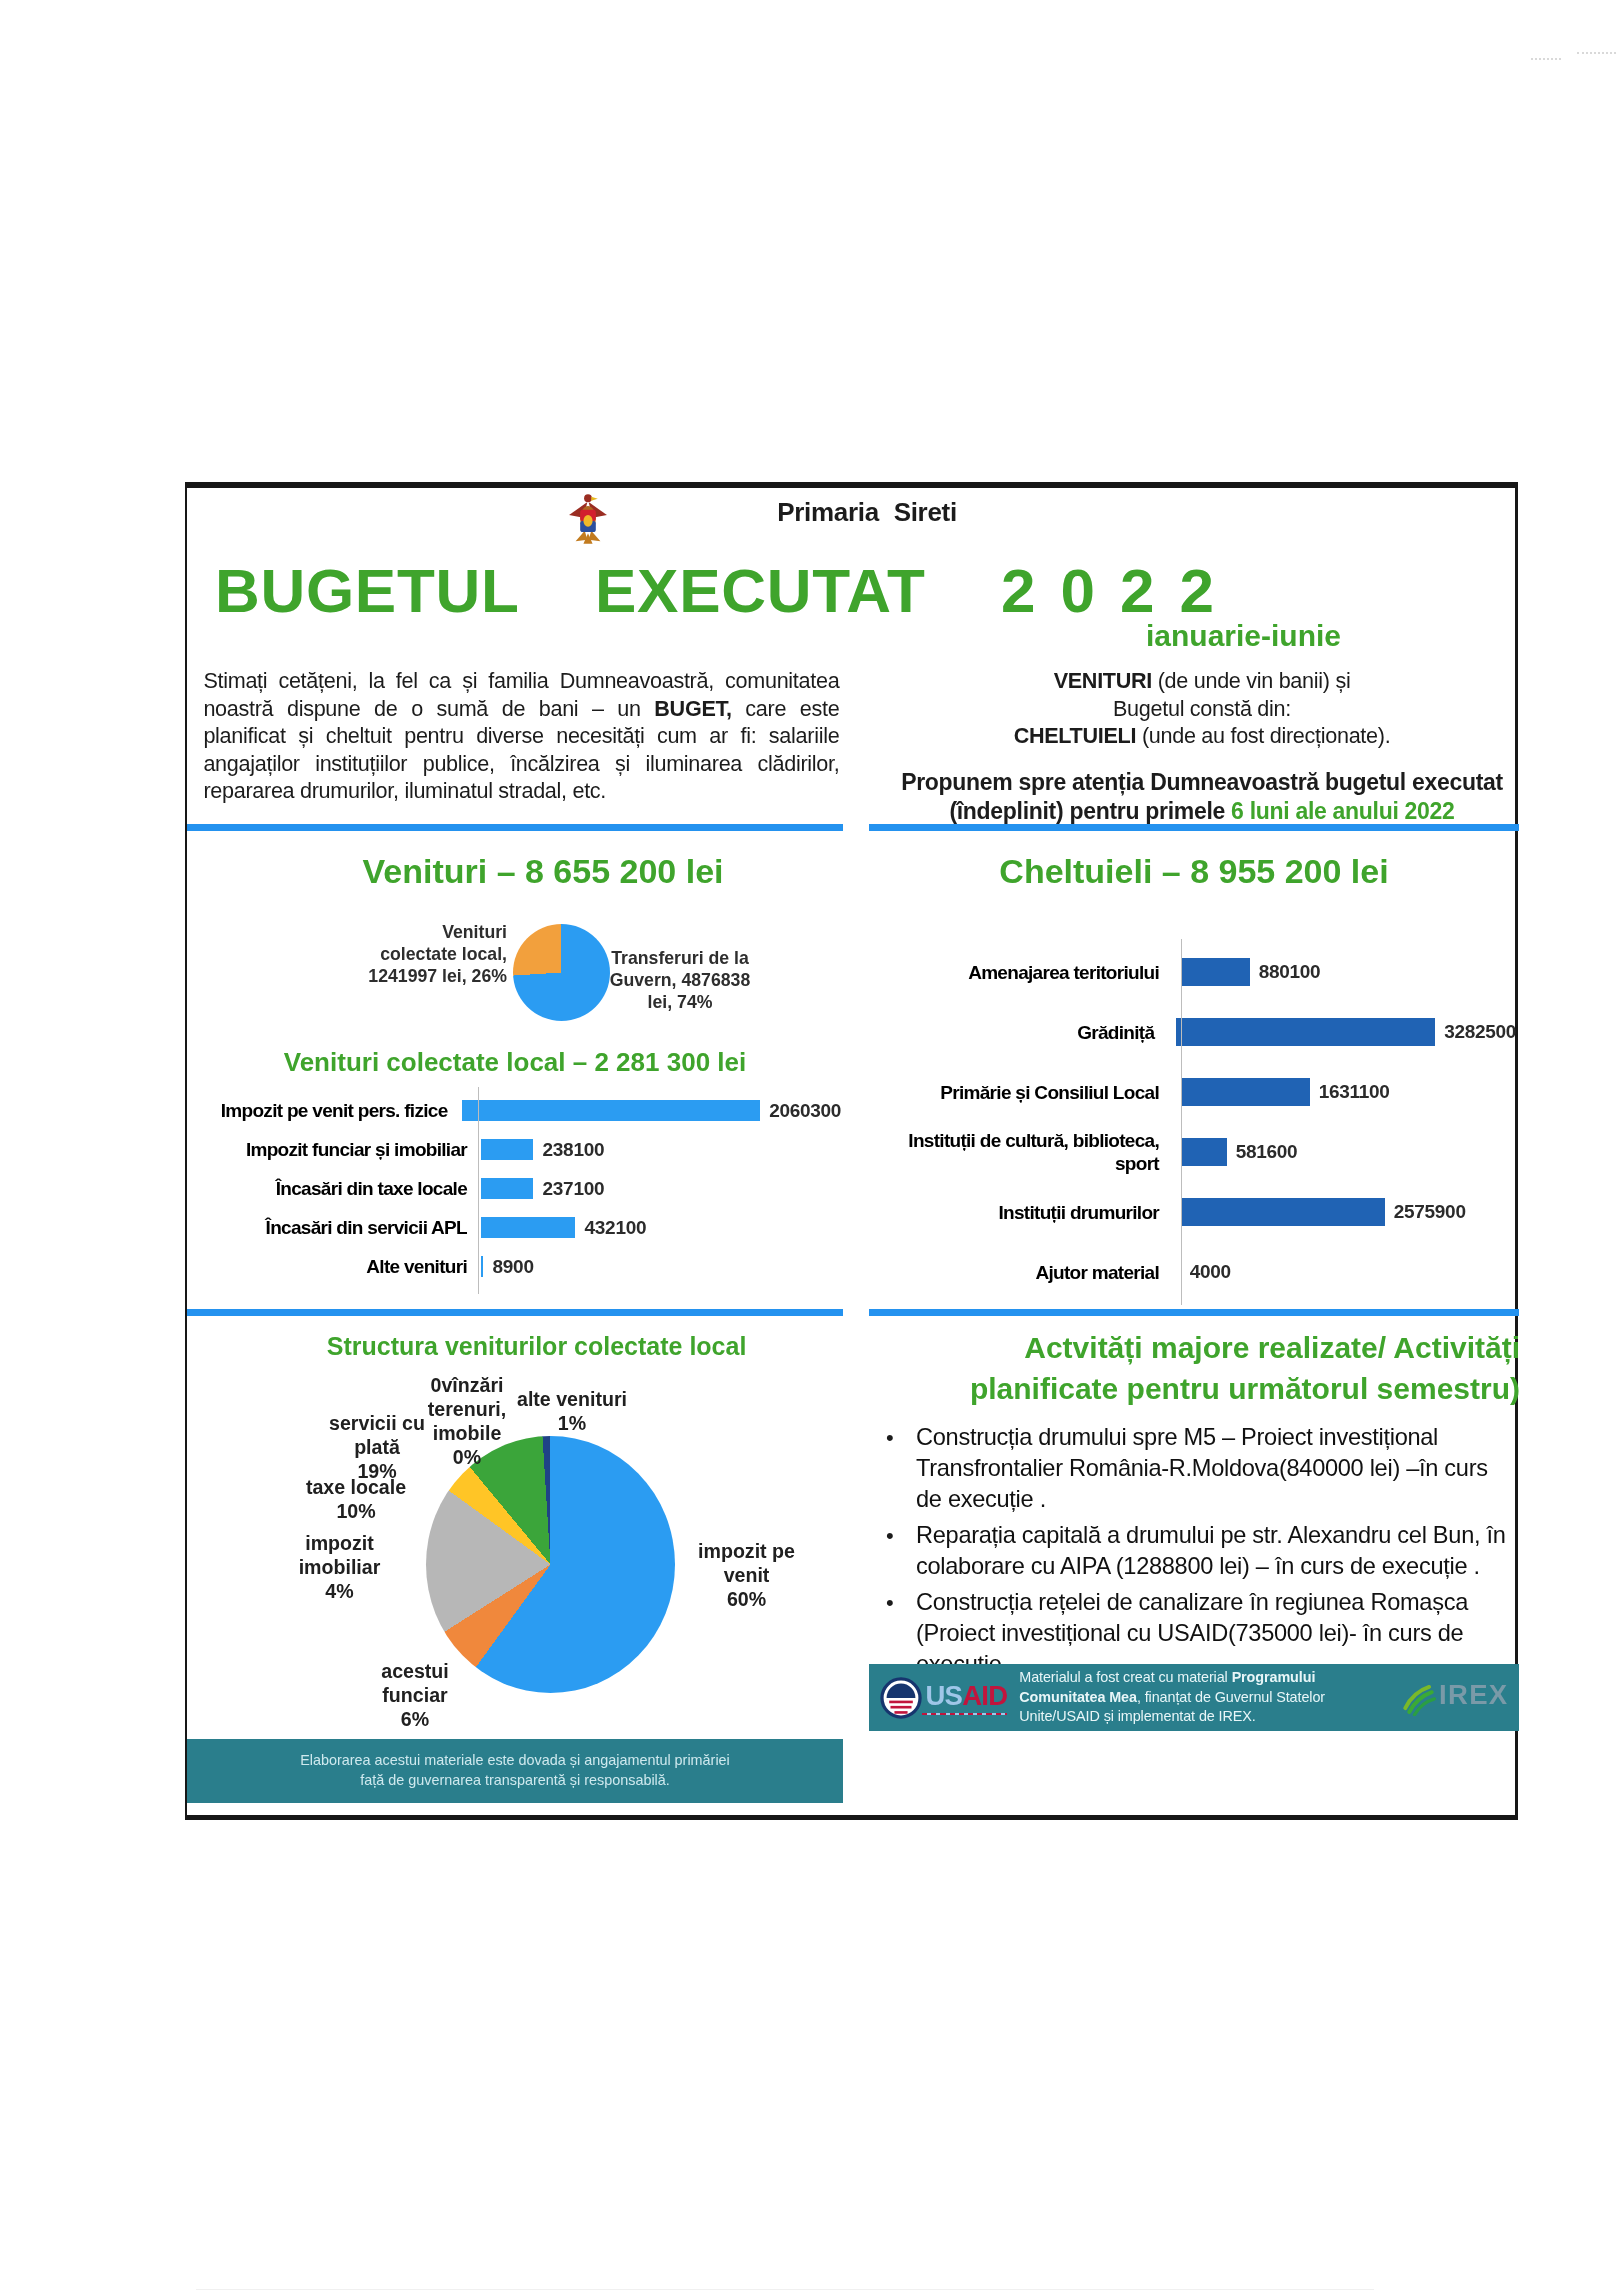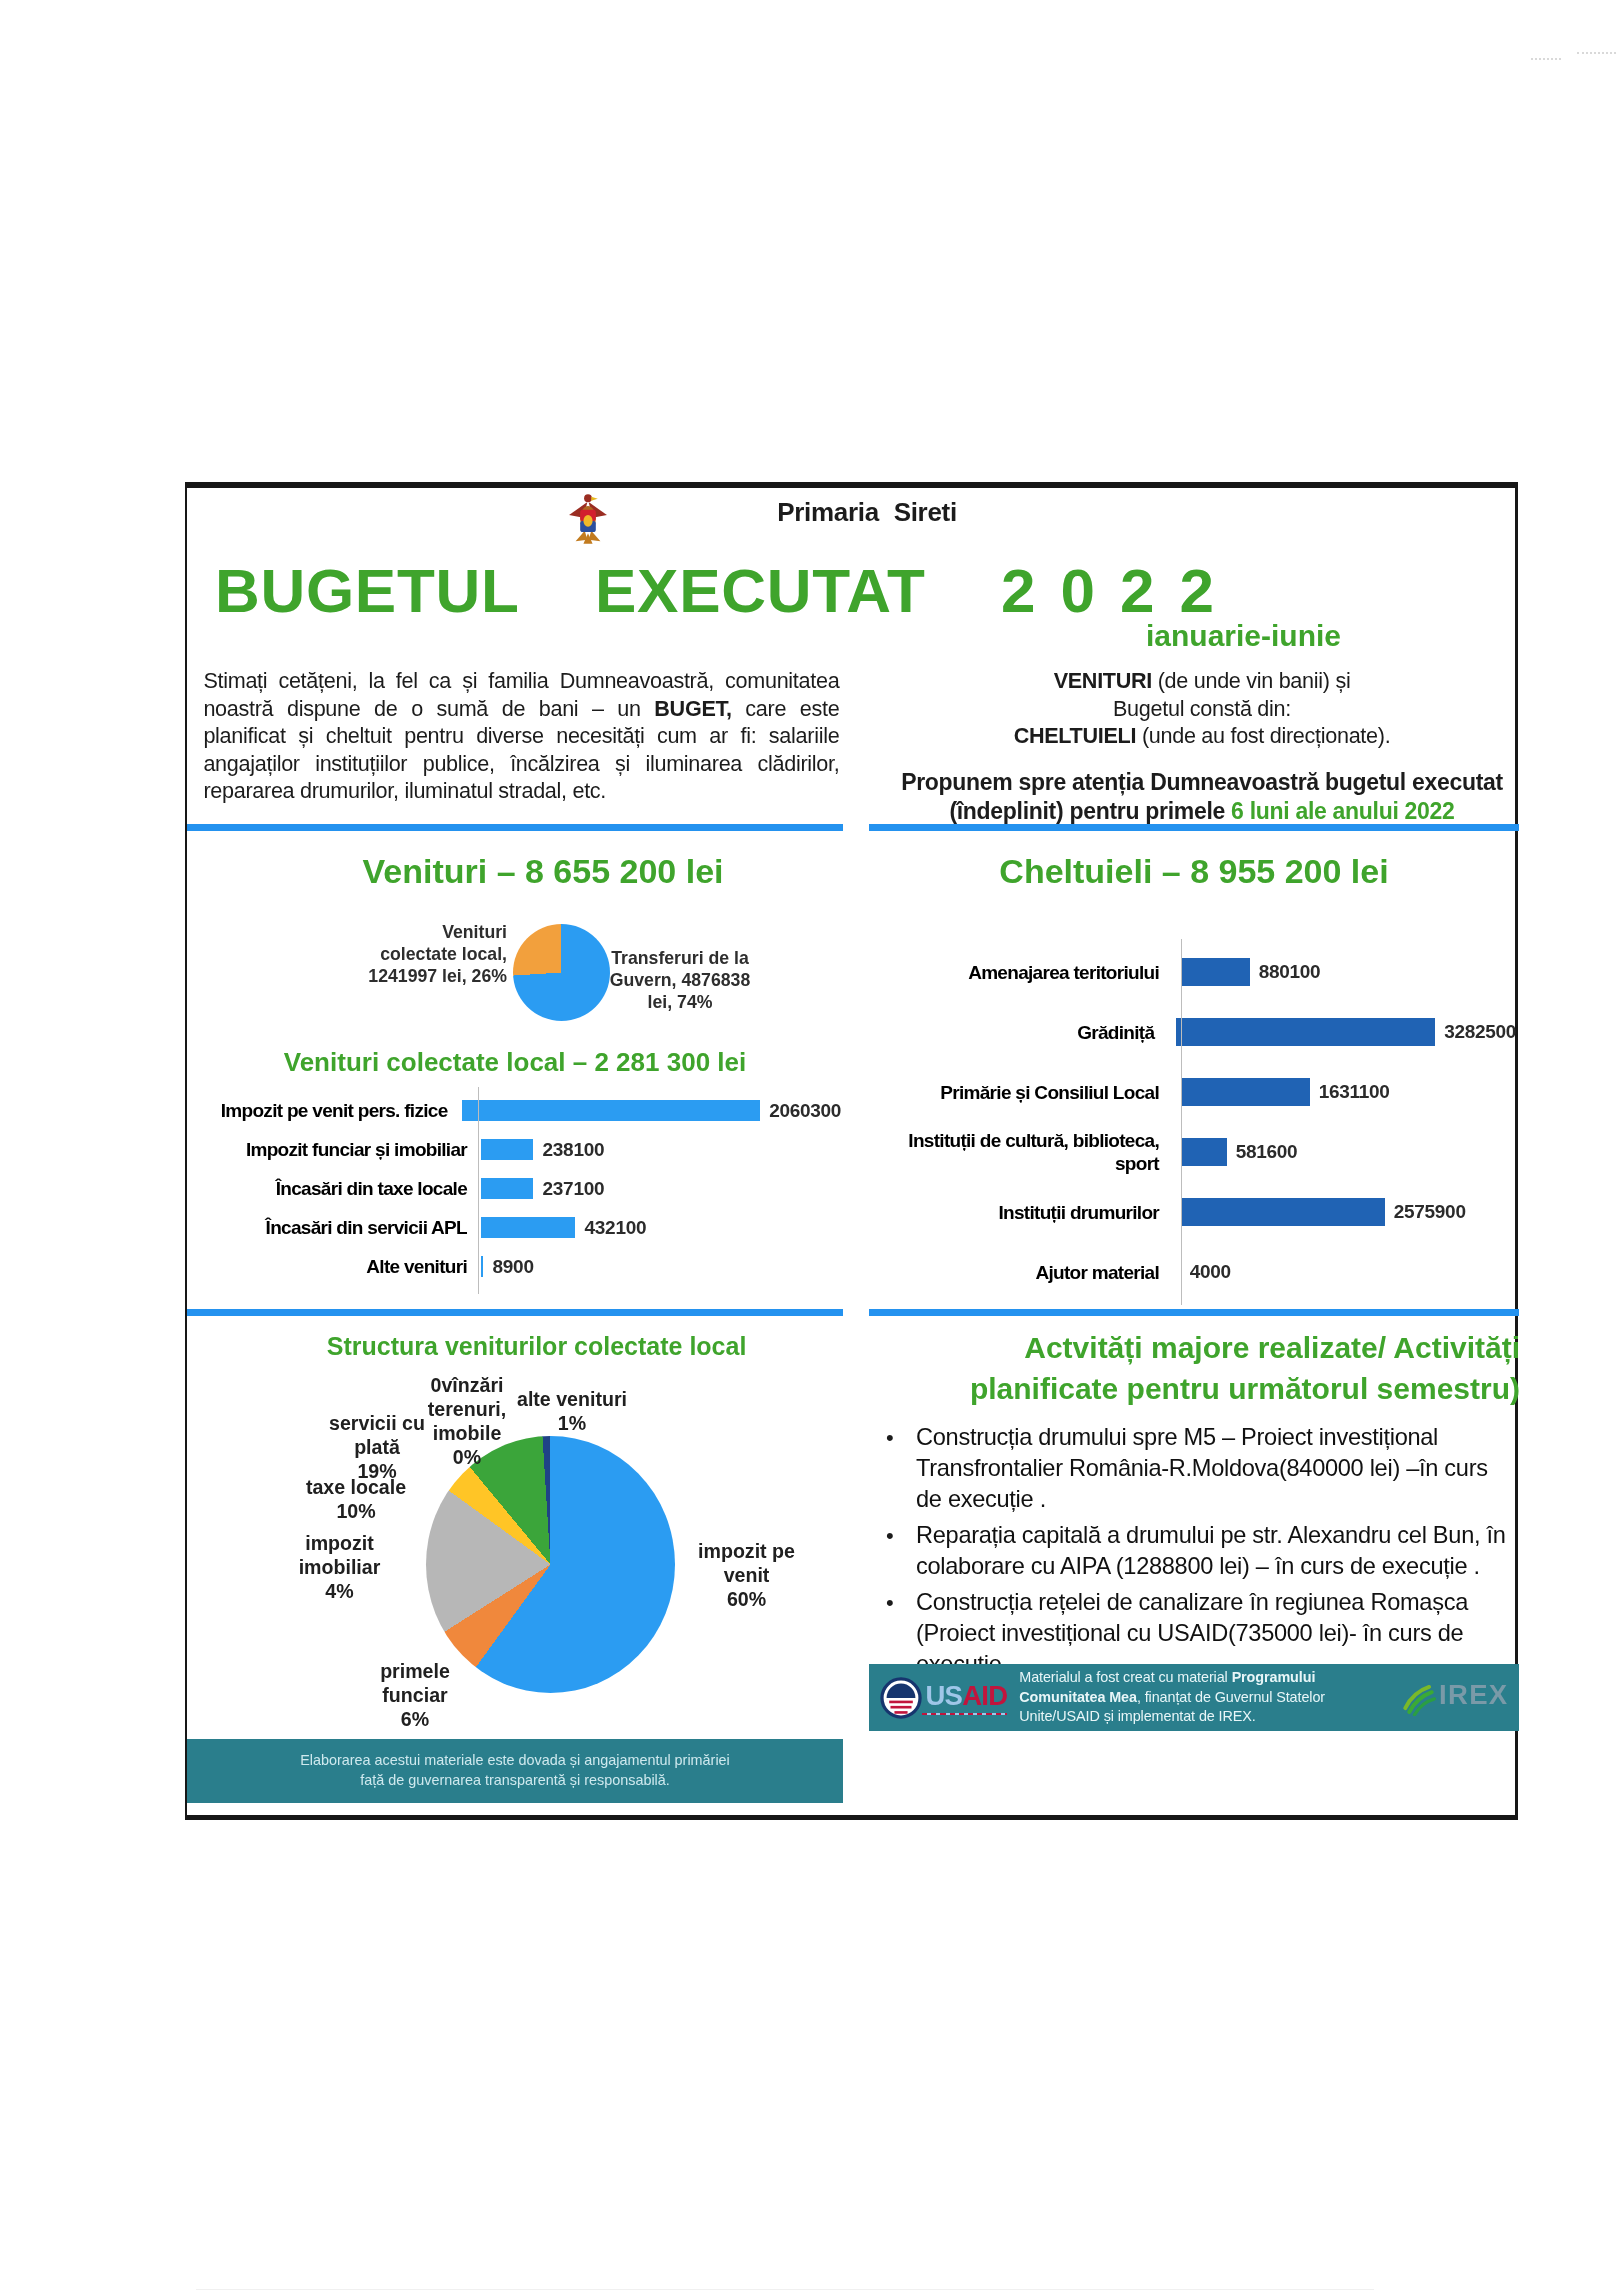--- a/index.html
+++ b/index.html
@@ -182,21 +182,21 @@
     </div>
     <div class="pie2-lbl" style="left:115px;top:987px;width:108px;">
       <span>taxe locale</span>
       <span>10%</span>
     </div>
     <div class="pie2-lbl" style="left:105px;top:1043px;width:95px;">
       <span>impozit imobiliar</span>
       <span>4%</span>
     </div>
     <div class="pie2-lbl" style="left:182px;top:1171px;width:92px;">
-      <span>primele funciar</span>
+      <span>acestui funciar</span>
       <span>6%</span>
     </div>
     <div class="pie2-lbl" style="left:499px;top:1051px;width:121px;">
       <span>impozit pe venit</span>
       <span>60%</span>
     </div>
 
     <div class="sec-title green" style="left:682px;top:364px;width:650px;font-size:34px;">Cheltuieli – 8 955 200 lei</div>
     <div class="chart chart-cheltuieli" style="left:684px;top:454px;width:645px;">
       <div class="axis" style="left:310px;top:-2.6px;height:366px;"></div>

